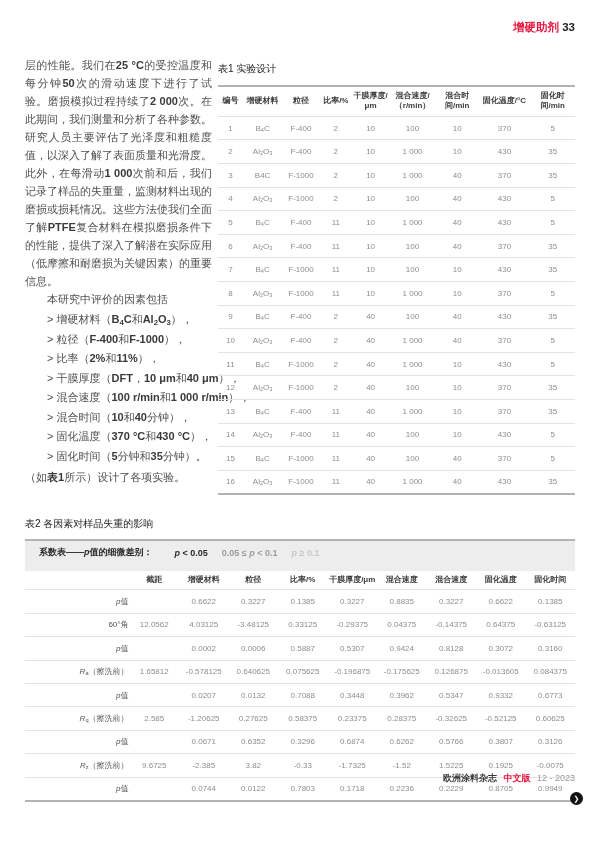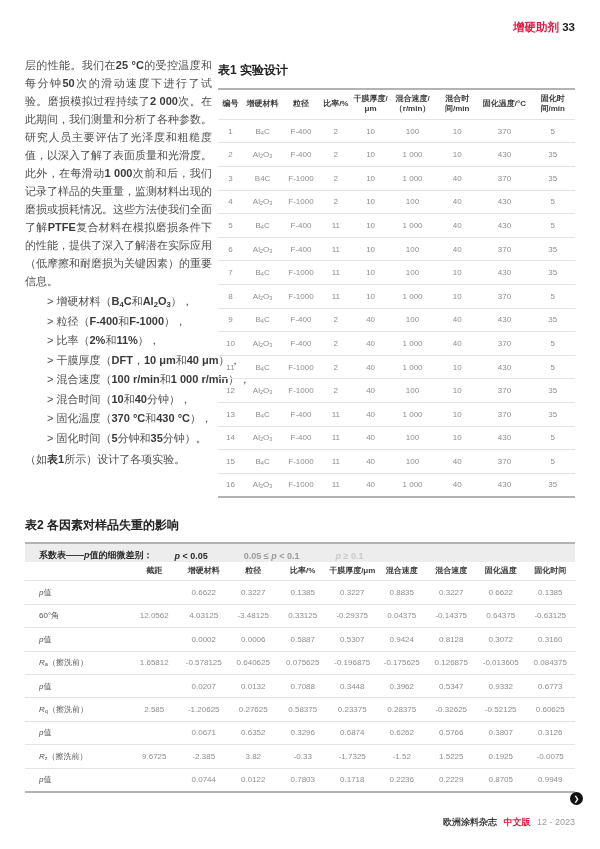--- a/index.html
+++ b/index.html
@@ -16,67 +16,68 @@
 
   
   .leftcol{position:absolute;left:25px;top:56px;width:187px;font-size:11px;
            line-height:18px;text-align:justify;color:#4f4f4f;}
   .leftcol p{margin:0;}
   .leftcol .indent{text-indent:2em;}
   .bullets{margin:2px 0 2px 0;}
   .bullet{line-height:19.5px;white-space:nowrap;}
 
   
-  .tbl-title{font-weight:bold;font-size:12px;color:#222;}
+  .tbl-title{font-weight:normal;font-size:10px;color:#222;}
   table{border-collapse:collapse;table-layout:fixed;width:100%;}
   th{font-size:8px;font-weight:bold;color:#3c3c3c;text-align:center;vertical-align:middle;
      padding:4px 1px;line-height:1.3;word-wrap:break-word;}
   td{font-size:8px;color:#8e8e8e;text-align:center;vertical-align:middle;
      padding:0 1px;height:22.6px;word-wrap:break-word;}
   tbody tr{border-top:1px solid #e4e4e4;}
 
   
   .t1-wrap{position:absolute;left:218px;top:62px;width:357px;}
   #t1{margin-top:9px;border-top:2px solid #b3b3b3;border-bottom:2px solid #b3b3b3;}
   #t1 thead tr{border-bottom:1px solid #e4e4e4;}
 
   
   .t2-wrap{position:absolute;left:25px;top:517px;width:550px;}
   .legend-bar{margin-top:8px;background:#ededed;border-top:2px solid #b3b3b3;
-              padding:5px 10px 0 14px;font-size:9px;font-weight:bold;color:#2b2b2b;
+              padding:5px 10px 12px 14px;font-size:9px;font-weight:bold;color:#2b2b2b;
               display:flex;gap:22px;align-items:center;}
   .legend-bar span{white-space:nowrap;}
   #t2{border-bottom:2px solid #b3b3b3;}
   #t2 thead tr{border-top:none;}
-  #t2 td:first-child{text-align:left;color:#555;padding-left:14px;}
+  #t2 td:first-child{text-align:right;color:#555;padding-left:14px;}
   #t2 td{height:22.4px;}
 
   
   .next-icon{position:absolute;left:570px;top:792px;width:13px;height:13px;border-radius:50%;
              background:#121212;color:#fff;font-size:7px;line-height:13px;text-align:center;
              font-weight:bold;cursor:pointer;}
 
   
-  .footer{position:absolute;right:25px;top:816px;font-size:9px;white-space:nowrap;}
+  .footer{position:absolute;right:25px;top:772px;font-size:9px;white-space:nowrap;}
   .footer .journal{font-weight:bold;color:#3a3a3a;}
   .footer .edition{font-weight:bold;color:#e8173f;margin-left:4px;}
   .footer .issue{color:#9a9a9a;margin-left:4px;}
 </style>
 </head>
 <body>
 
 <div class="page">
 
   <div class="page-header">
     <span class="section-label">增硬助剂</span>
     <span class="page-number">33</span>
   </div>
 
   <div class="leftcol">
     <p>层的性能。我们在<b>25 °C</b>的受控温度和每分钟<b>50</b>次的滑动速度下进行了试验。磨损模拟过程持续了<b>2 000</b>次。在此期间，我们测量和分析了各种参数。研究人员主要评估了光泽度和粗糙度值，以深入了解了表面质量和光滑度。此外，在每滑动<b>1 000</b>次前和后，我们记录了样品的失重量，监测材料出现的磨损或损耗情况。这些方法使我们全面了解<b>PTFE</b>复合材料在模拟磨损条件下的性能，提供了深入了解潜在实际应用（低摩擦和耐磨损为关键因素）的重要信息。</p>
+    <p class="indent">本研究中评价的因素包括</p>
     <div class="bullets indent">
         <div class="bullet">&gt; 增硬材料（<b>B<sub>4</sub>C</b>和<b>Al<sub>2</sub>O<sub>3</sub></b>），</div>
         <div class="bullet">&gt; 粒径（<b>F-400</b>和<b>F-1000</b>），</div>
         <div class="bullet">&gt; 比率（<b>2%</b>和<b>11%</b>），</div>
         <div class="bullet">&gt; 干膜厚度（<b>DFT</b>，<b>10 μm</b>和<b>40 μm</b>），</div>
         <div class="bullet">&gt; 混合速度（<b>100 r/min</b>和<b>1 000 r/min</b>），</div>
         <div class="bullet">&gt; 混合时间（<b>10</b>和<b>40</b>分钟），</div>
         <div class="bullet">&gt; 固化温度（<b>370 °C</b>和<b>430 °C</b>），</div>
         <div class="bullet">&gt; 固化时间（<b>5</b>分钟和<b>35</b>分钟）。</div>
       </div>
@@ -288,21 +289,21 @@
             <td>35</td>
           </tr>
         </tbody>
     </table>
   </div>
 
   <div class="t2-wrap">
     <div class="tbl-title">表2 各因素对样品失重的影响</div>
     <div class="legend-bar">
       <span>系数表——<i>p</i>值的细微差别：</span>
-      <span style="display:flex;gap:36px;">
+      <span style="display:flex;gap:14px;">
           <span style="color: rgb(43, 43, 43);"><i>p</i> &lt; 0.05</span>
           <span style="color: rgb(155, 155, 155);">0.05 ≤ <i>p</i> &lt; 0.1</span>
           <span style="color: rgb(201, 201, 201); text-align: right;"><i>p</i> ≥ 0.1</span>
         </span>
     </div>
     <table id="t2">
       <colgroup>
         <col style="width:19%">
           <col style="width:9%">
           <col style="width:9%">

